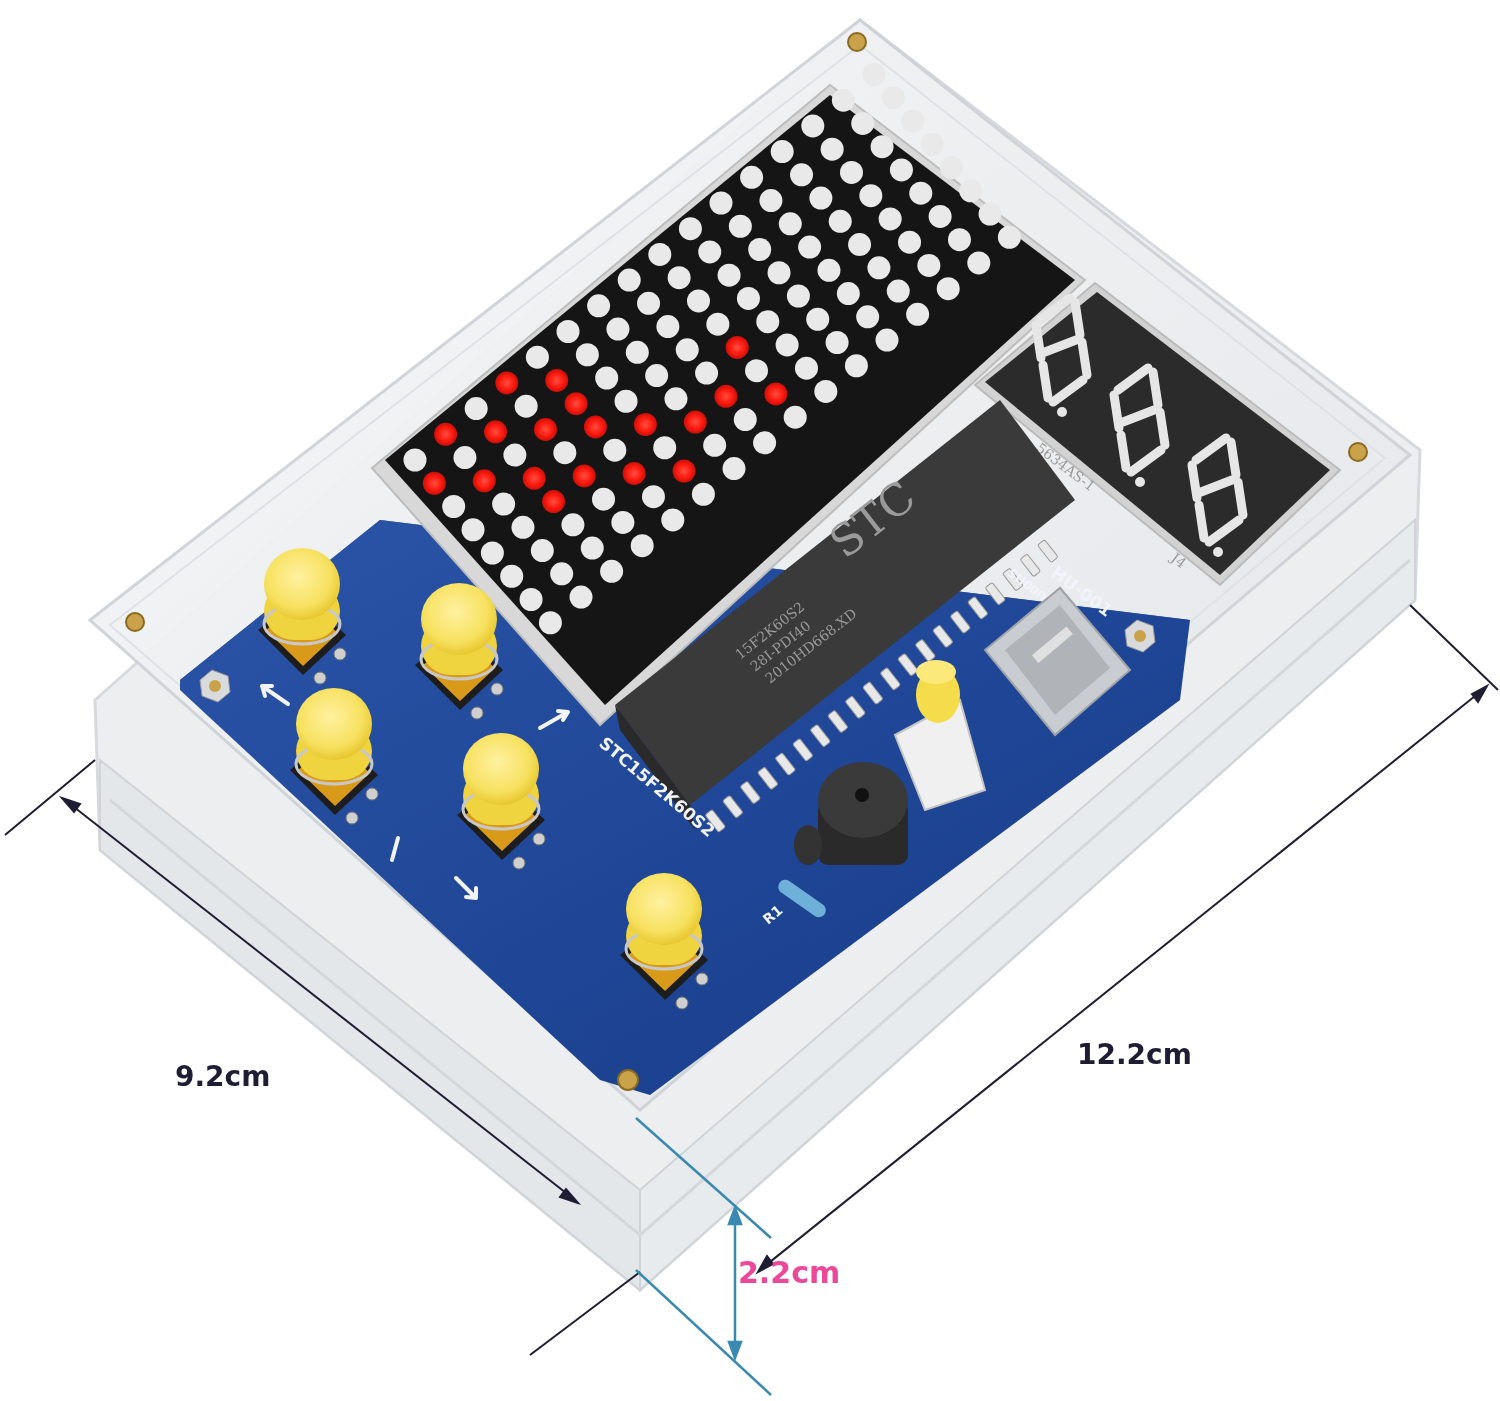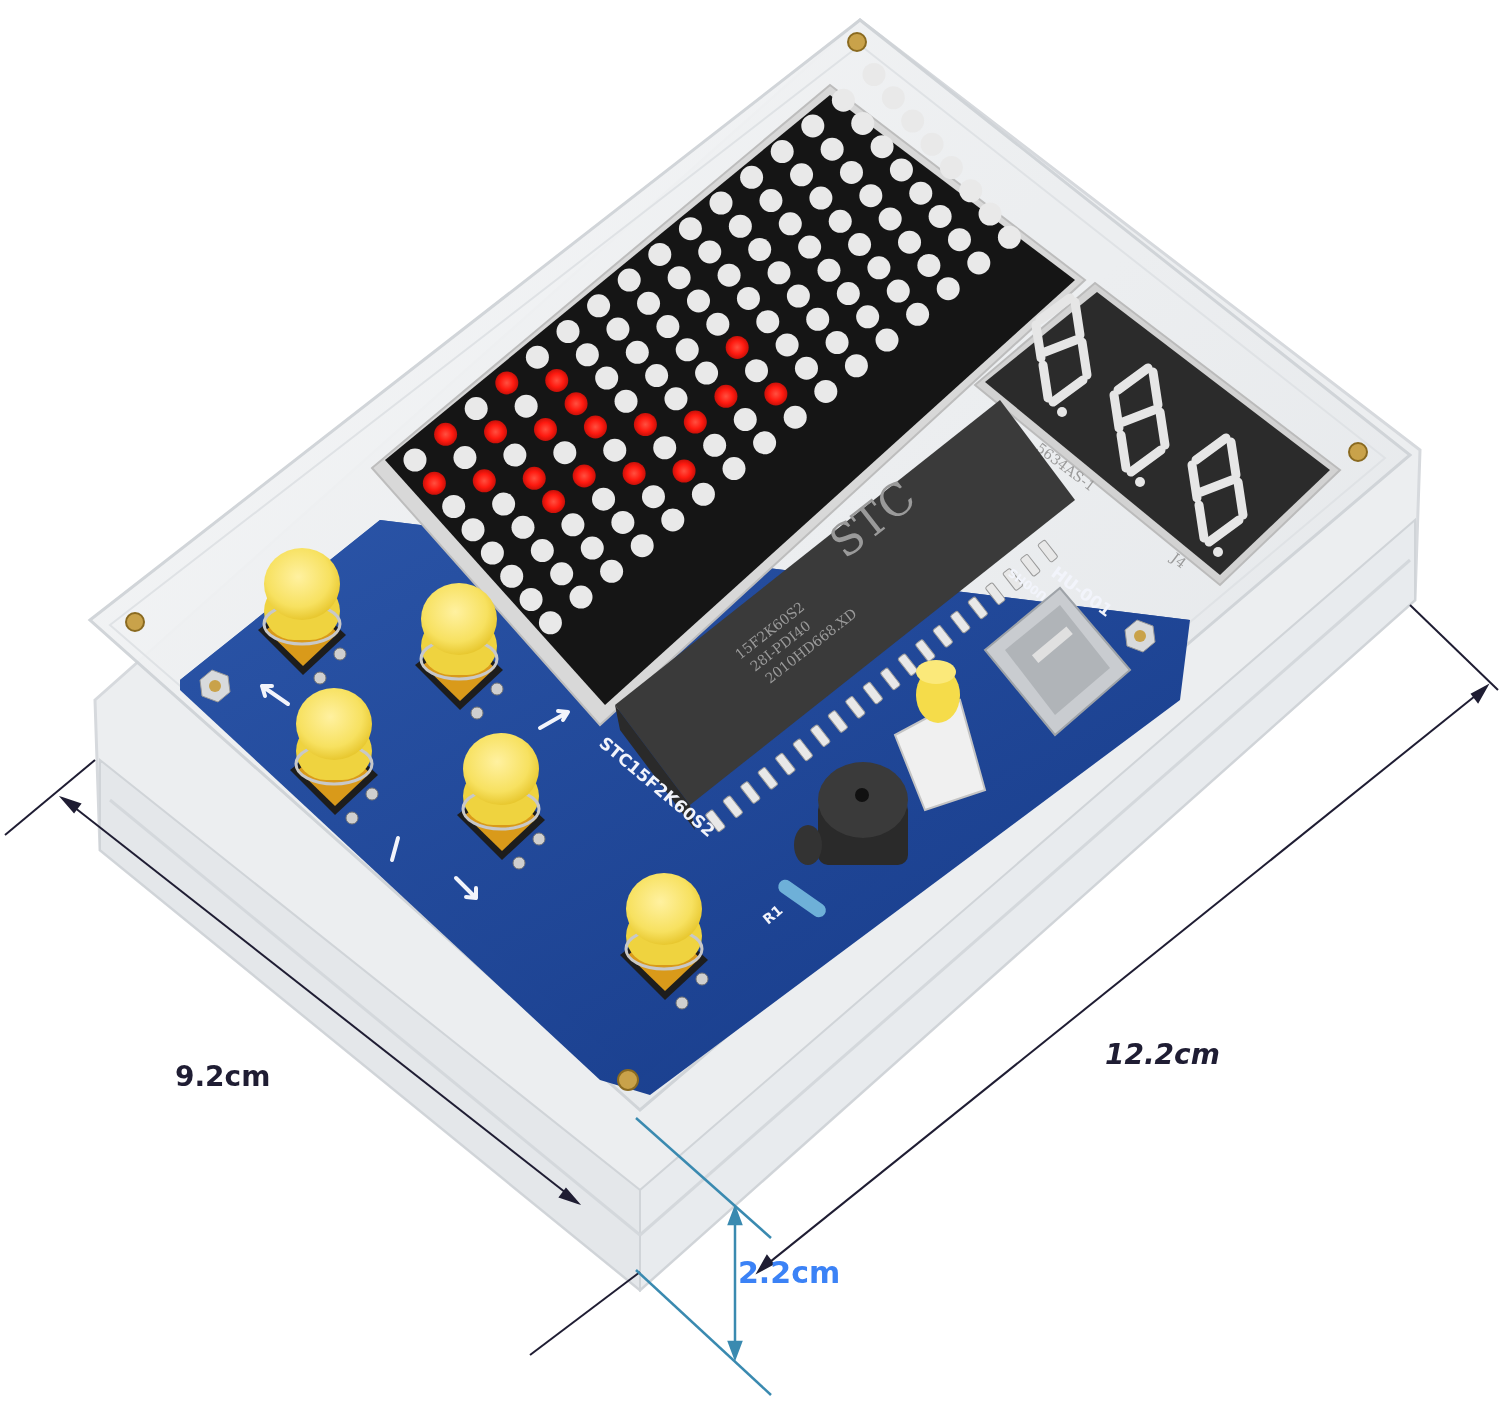--- a/index.html
+++ b/index.html
@@ -1,21 +1,21 @@
 <!DOCTYPE html>
 <html><head>
 <meta charset="utf-8">
 <style>
   html, body { margin: 0; padding: 0; background: #ffffff; }
   body { width: 1500px; height: 1401px; position: relative; overflow: hidden;
          font-family: "DejaVu Sans", sans-serif; }
   #stage { position: absolute; left: 0; top: 0; width: 1500px; height: 1401px; }
   .dim-label { position: absolute; font-family: "DejaVu Sans", sans-serif;
                font-weight: bold; font-size: 28px; color: #1f1d33; white-space: nowrap; }
-  .dim-label.height { color: #3b82f6; font-size: 30px; }
+  .dim-label.height { color: #ec4899; font-size: 30px; }
   .silk { font-family: "DejaVu Sans", sans-serif; font-weight: bold; fill: #f2f4fb; }
   .chipt { font-family: "DejaVu Serif", serif; fill: #9a9a9a; }
 </style>
 </head>
 <body>
 
 <div id="stage">
 <svg width="1500" height="1401" viewBox="0 0 1500 1401" xmlns="http://www.w3.org/2000/svg">
   <defs>
     <radialGradient id="ledOn" cx="50%" cy="50%" r="50%">
@@ -383,15 +383,15 @@
   <g stroke="#3a8ab0" stroke-width="2.5" fill="#3a8ab0">
     <line x1="636" y1="1118" x2="771" y2="1238"></line>
     <line x1="636" y1="1270" x2="771" y2="1395"></line>
     <line x1="735" y1="1212" x2="735" y2="1355"></line>
     <polygon points="735,1208 729,1224 741,1224"></polygon>
     <polygon points="735,1358 729,1342 741,1342"></polygon>
   </g>
 </svg>
 
 <div class="dim-label" style="left:175px;top:1060px;">9.2cm</div>
-<div class="dim-label" style="left:1105px;top:1038px;font-style:italic;">12.2cm</div>
+<div class="dim-label" style="left:1077px;top:1038px;">12.2cm</div>
 <div class="dim-label height" style="left:738px;top:1255px;">2.2cm</div>
 </div>
 
 </body></html>

